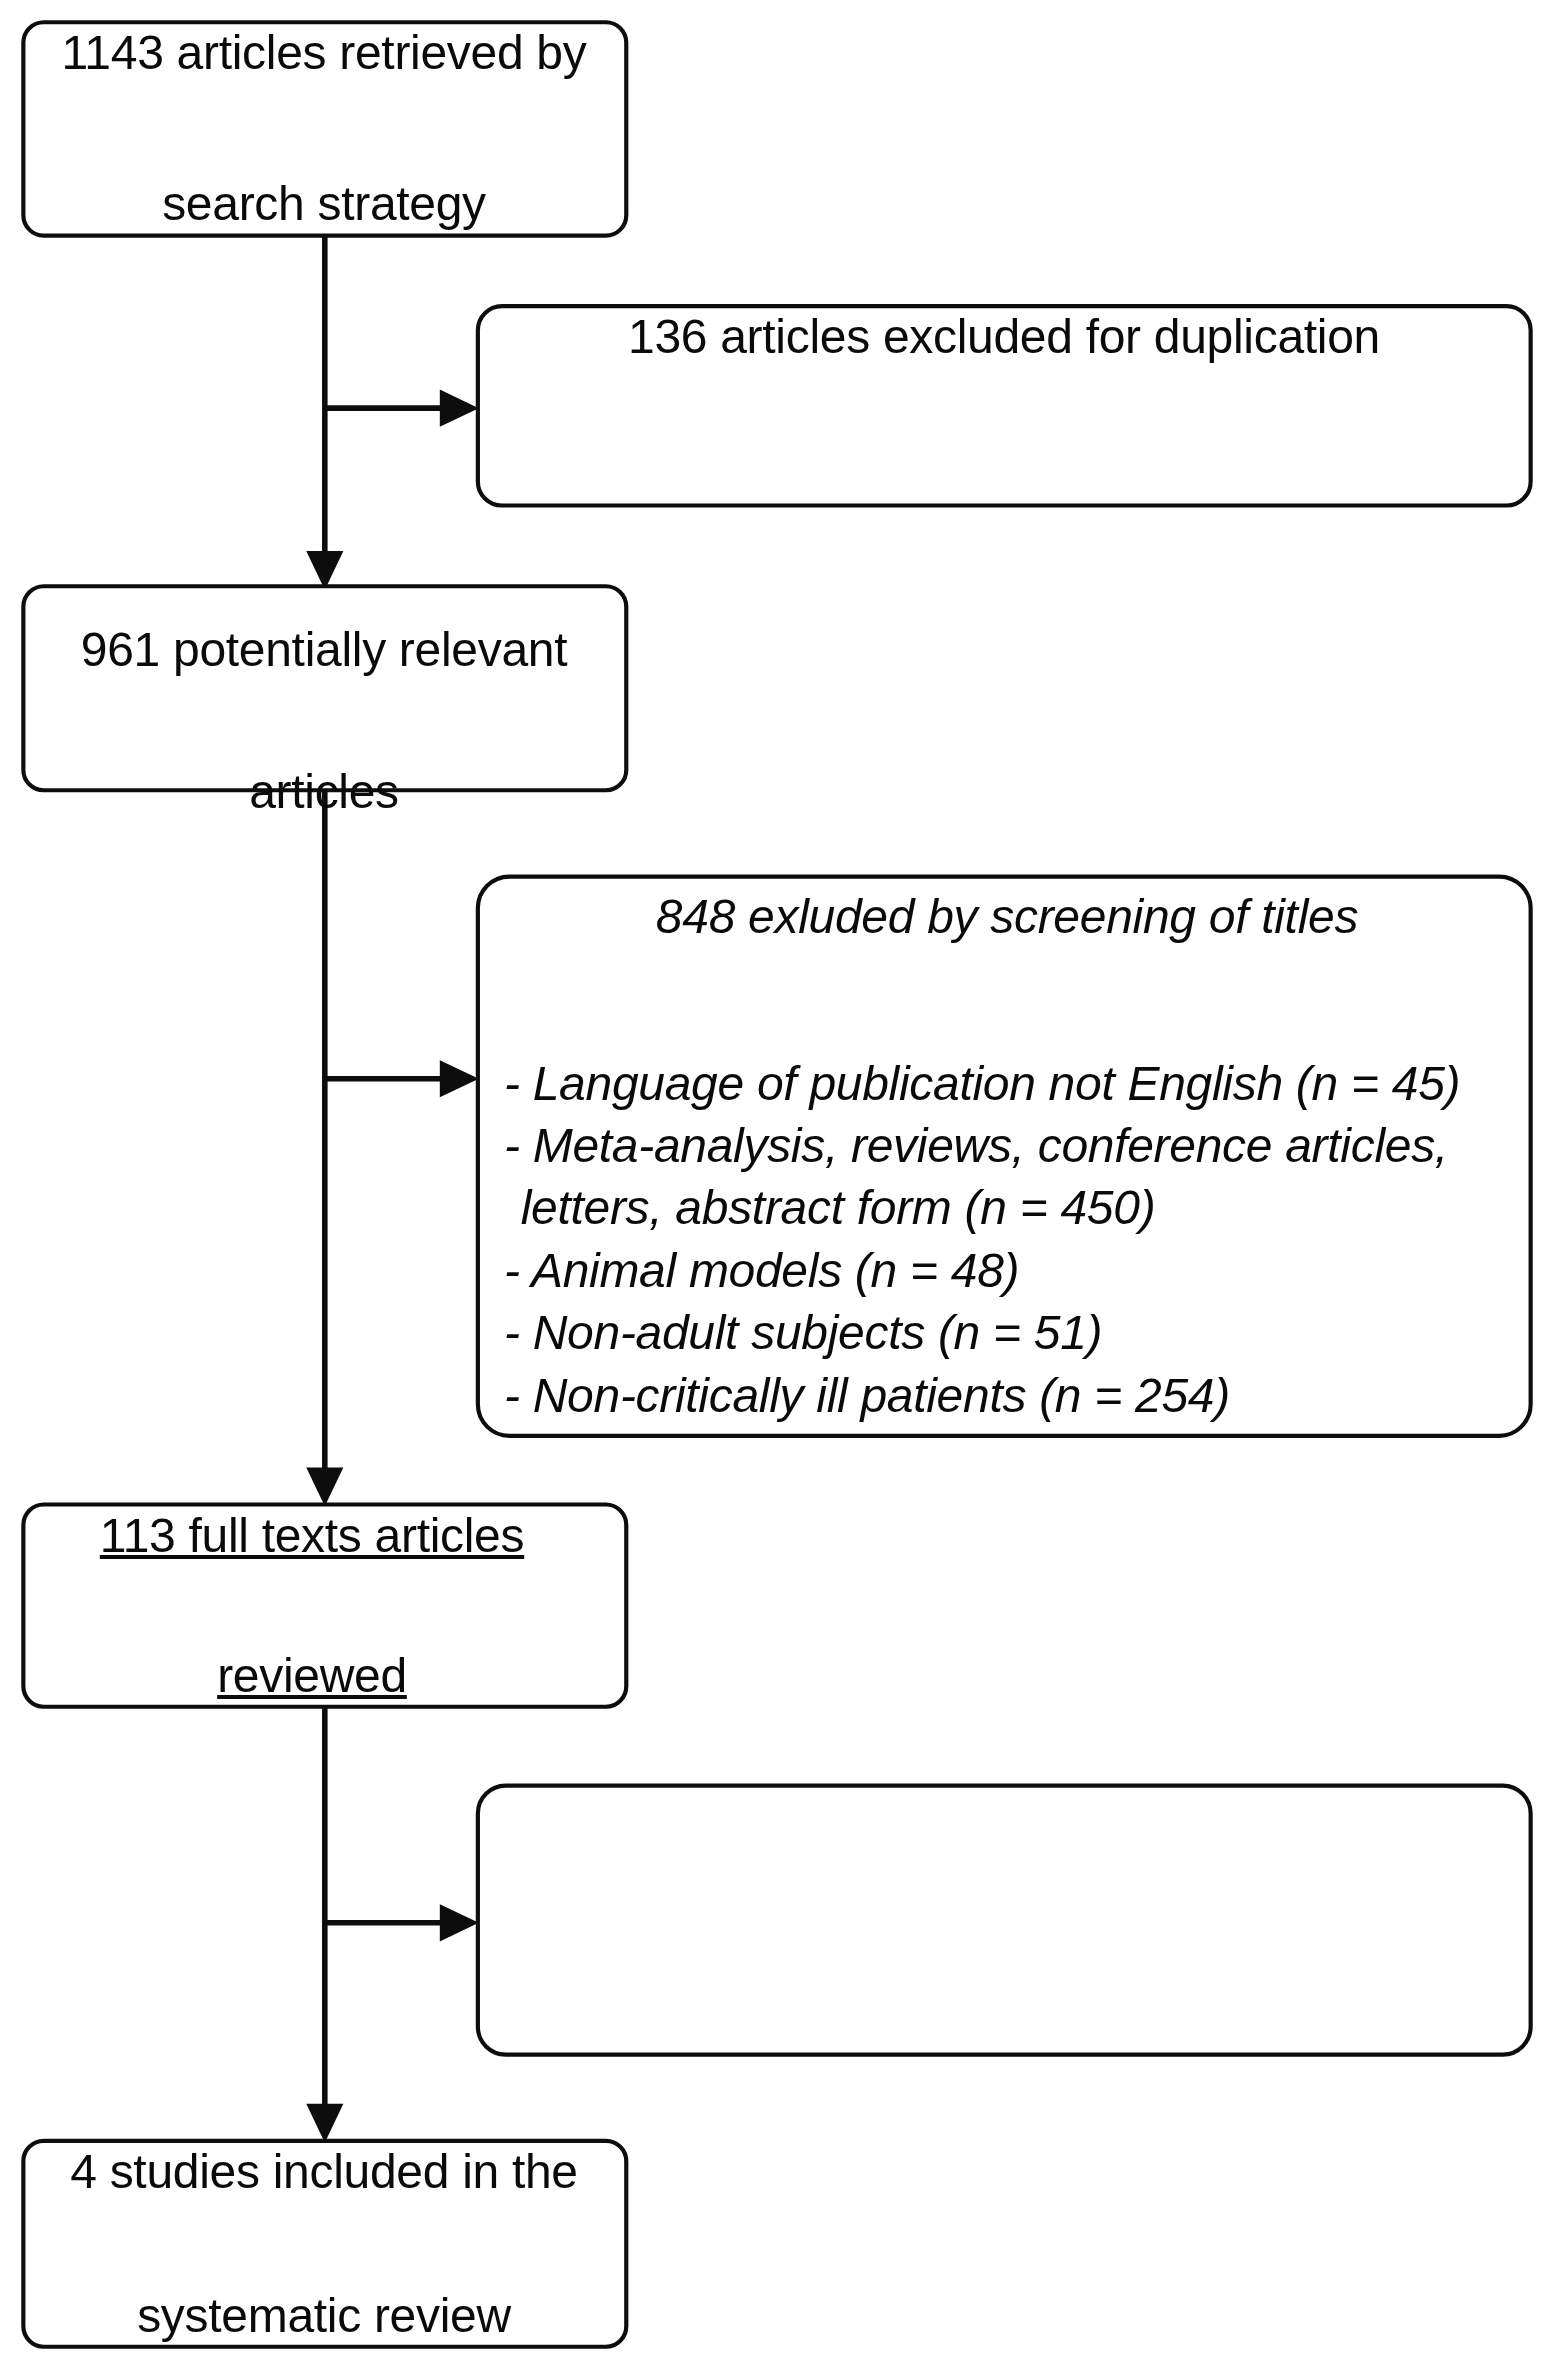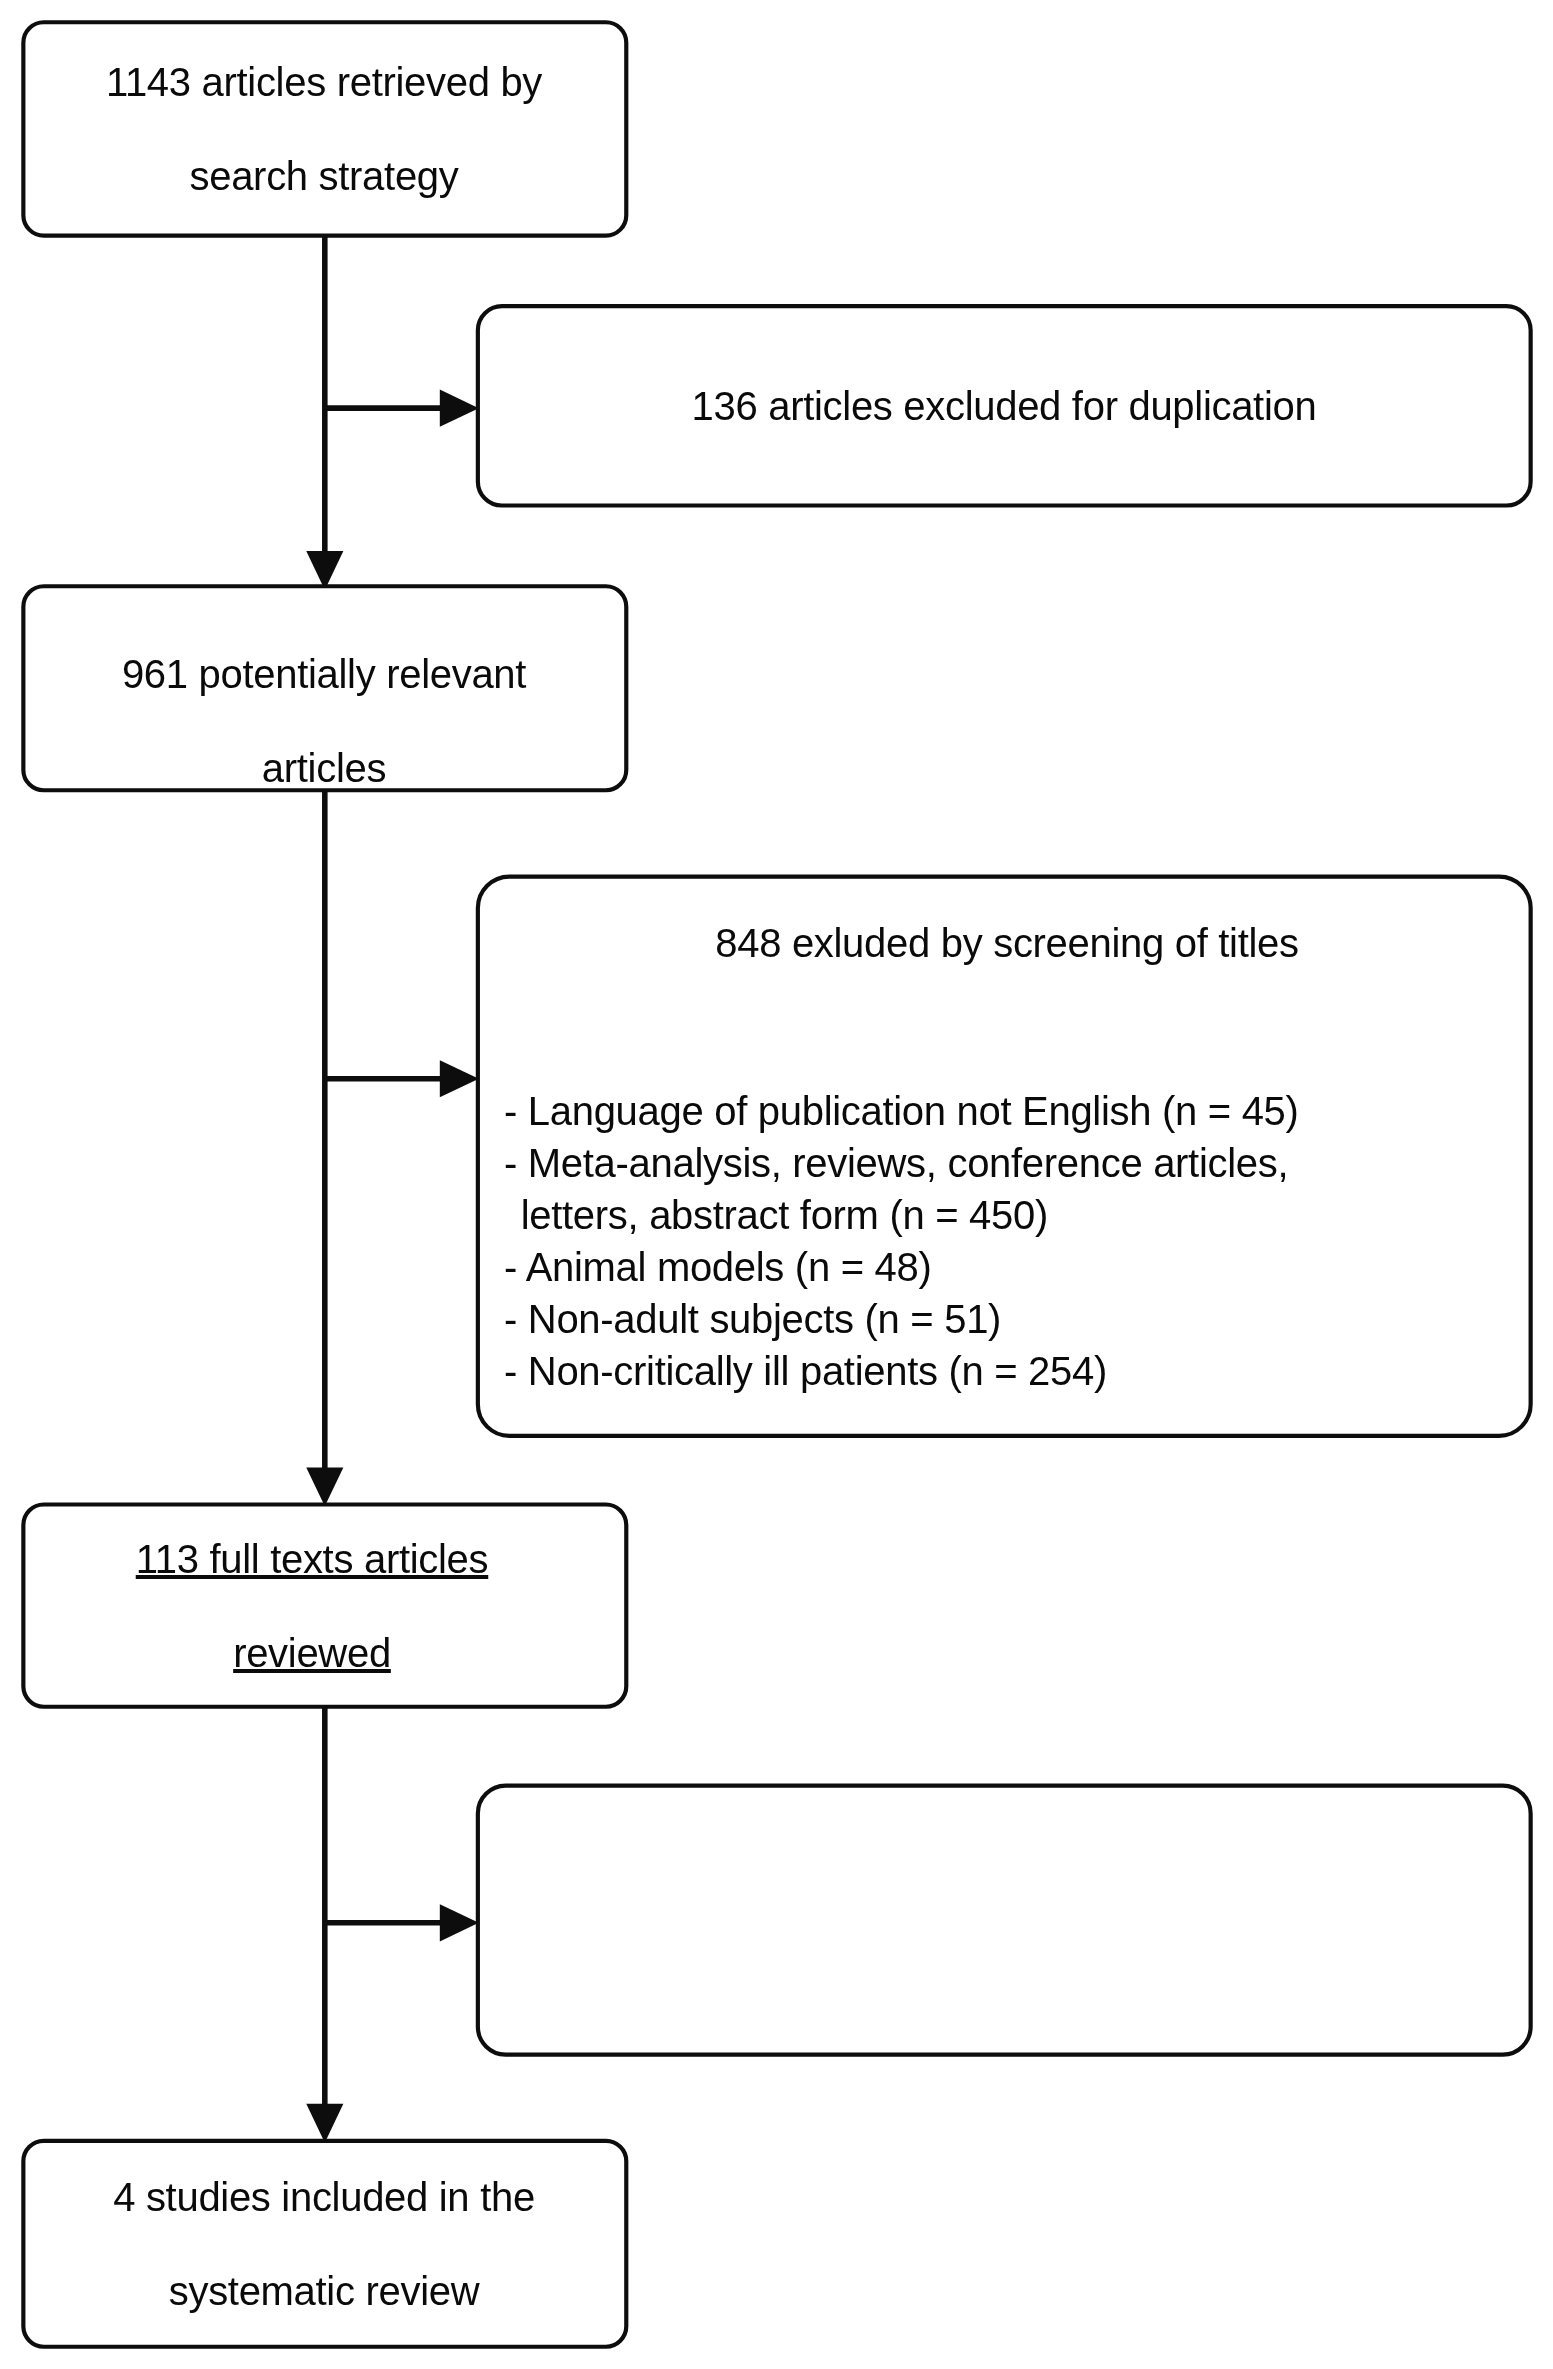--- a/index.html
+++ b/index.html
@@ -39,35 +39,36 @@
     stroke-linecap: butt;
   }
   .arrow-head {
     fill: #0d0d0d;
     stroke: none;
   }
   .node-text {
     position: absolute;
     display: flex;
     flex-direction: column;
-    justify-content: center;
+    justify-content: space-between;
     color: #0a0a0a;
     font-family: "Liberation Sans", sans-serif;
-    font-size: 40px;
+    font-size: 48px;
     line-height: 1.30;
     letter-spacing: -0.3px;
     gap: 42px;
   }
   .node-text.centered {
     align-items: center;
     text-align: center;
   }
   .node-text.left-aligned {
     align-items: flex-start;
     text-align: left;
+    font-style: italic;
   }
   .text-line { white-space: pre; display: block; }
   .hdr-block {
     text-align: center;
     width: 100%;
   }
   .list-block {
     text-align: left;
     width: 100%;
     margin-left: 12px;

